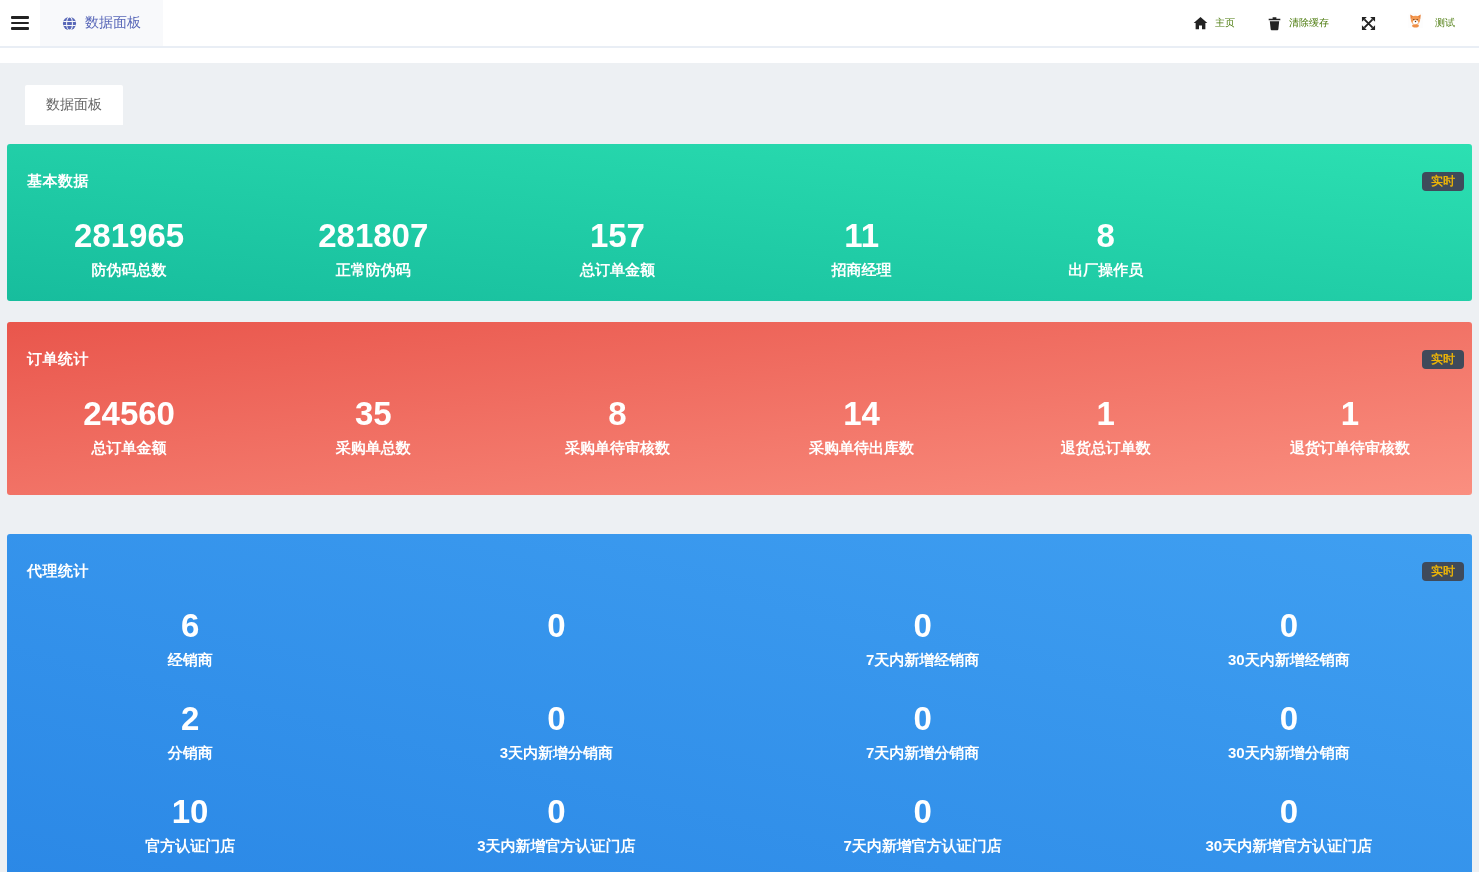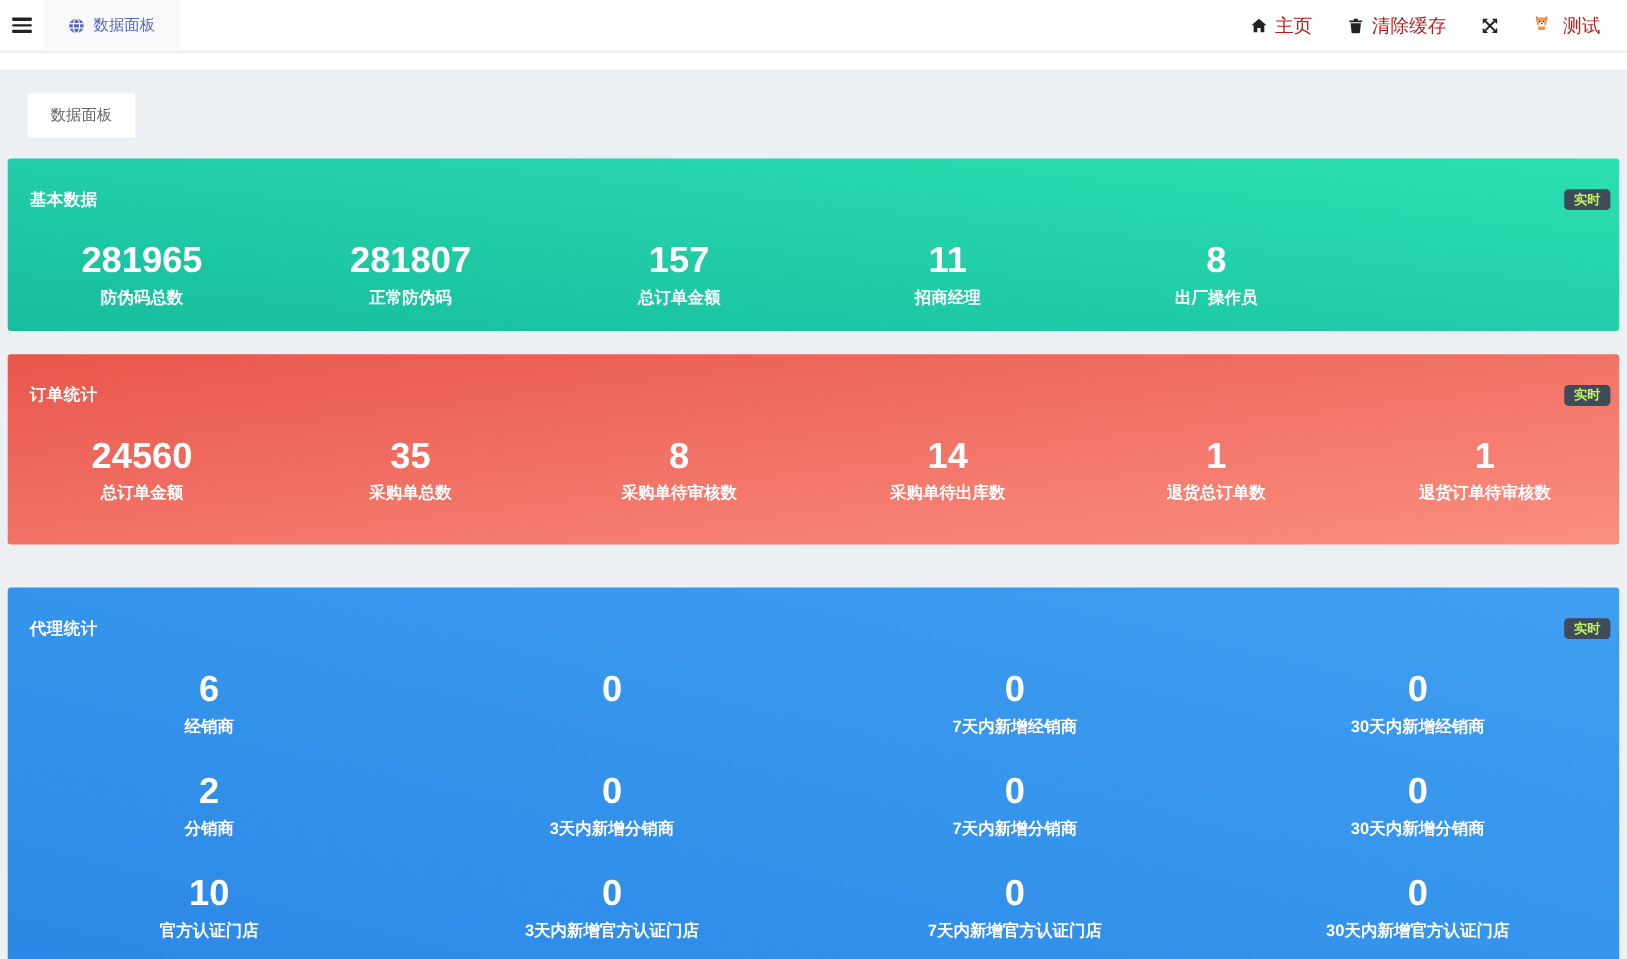--- a/index.html
+++ b/index.html
@@ -28,21 +28,21 @@
     display: flex; align-items: center; gap: 8px;
     height: 100%; padding: 0 22px;
     background: #f8f9fb;
     color: var(--tab-active-text, #5867b8);
     font-size: 14px; cursor: pointer;
   }
   .topbar-tab svg { width: 15px; height: 15px; }
   .topbar-spacer { flex: 1; }
   .topbar-item {
     display: flex; align-items: center; gap: 7px;
-    margin-left: 32px; font-size: 17px; color: #b91c1c; cursor: pointer;
+    margin-left: 32px; font-size: 10px; color: #4d7c0f; cursor: pointer;
     white-space: nowrap;
   }
   .topbar-item svg { width: 15px; height: 15px; color:#222; }
   .avatar { width: 20px; height: 20px; border-radius: 3px; overflow: hidden; }
 
   
   .content {
     margin-top: 15px;
     background: #edf0f3;
     min-height: 807px;
@@ -70,21 +70,21 @@
     min-height: 340px;
     background: linear-gradient(to top right, var(--blue-from,#2b88e6), var(--blue-to,#3f9ff1));
   }
   .panel-title {
     position: absolute; top: 28px; left: 20px;
     font-size: 15px; font-weight: bold; letter-spacing: .5px;
   }
   .rt-badge {
     position: absolute; top: 28px; right: 8px;
     background: var(--badge-bg, #3f4a5a);
-    color: #bef264; font-size: 12px; font-weight: bold;
+    color: #eab308; font-size: 12px; font-weight: bold;
     padding: 3px 9px; border-radius: 4px; line-height: 1.1;
   }
   .stats-grid { display: grid; padding-top: 75px; text-align: center; }
   .cols-6 { grid-template-columns: repeat(6, 1fr); }
   .stat-value { font-size: 33px; font-weight: bold; line-height: 1; }
   .stat-label { margin-top: 9px; font-size: 15px; font-weight: 600; text-align: center; }
   .agent-rows { padding-top: 75px; padding-bottom: 30px; display: flex; flex-direction: column; gap: 32px; }
   .agent-row { display: grid; grid-template-columns: repeat(4, 1fr); text-align: center; }
 </style>
 </head>

